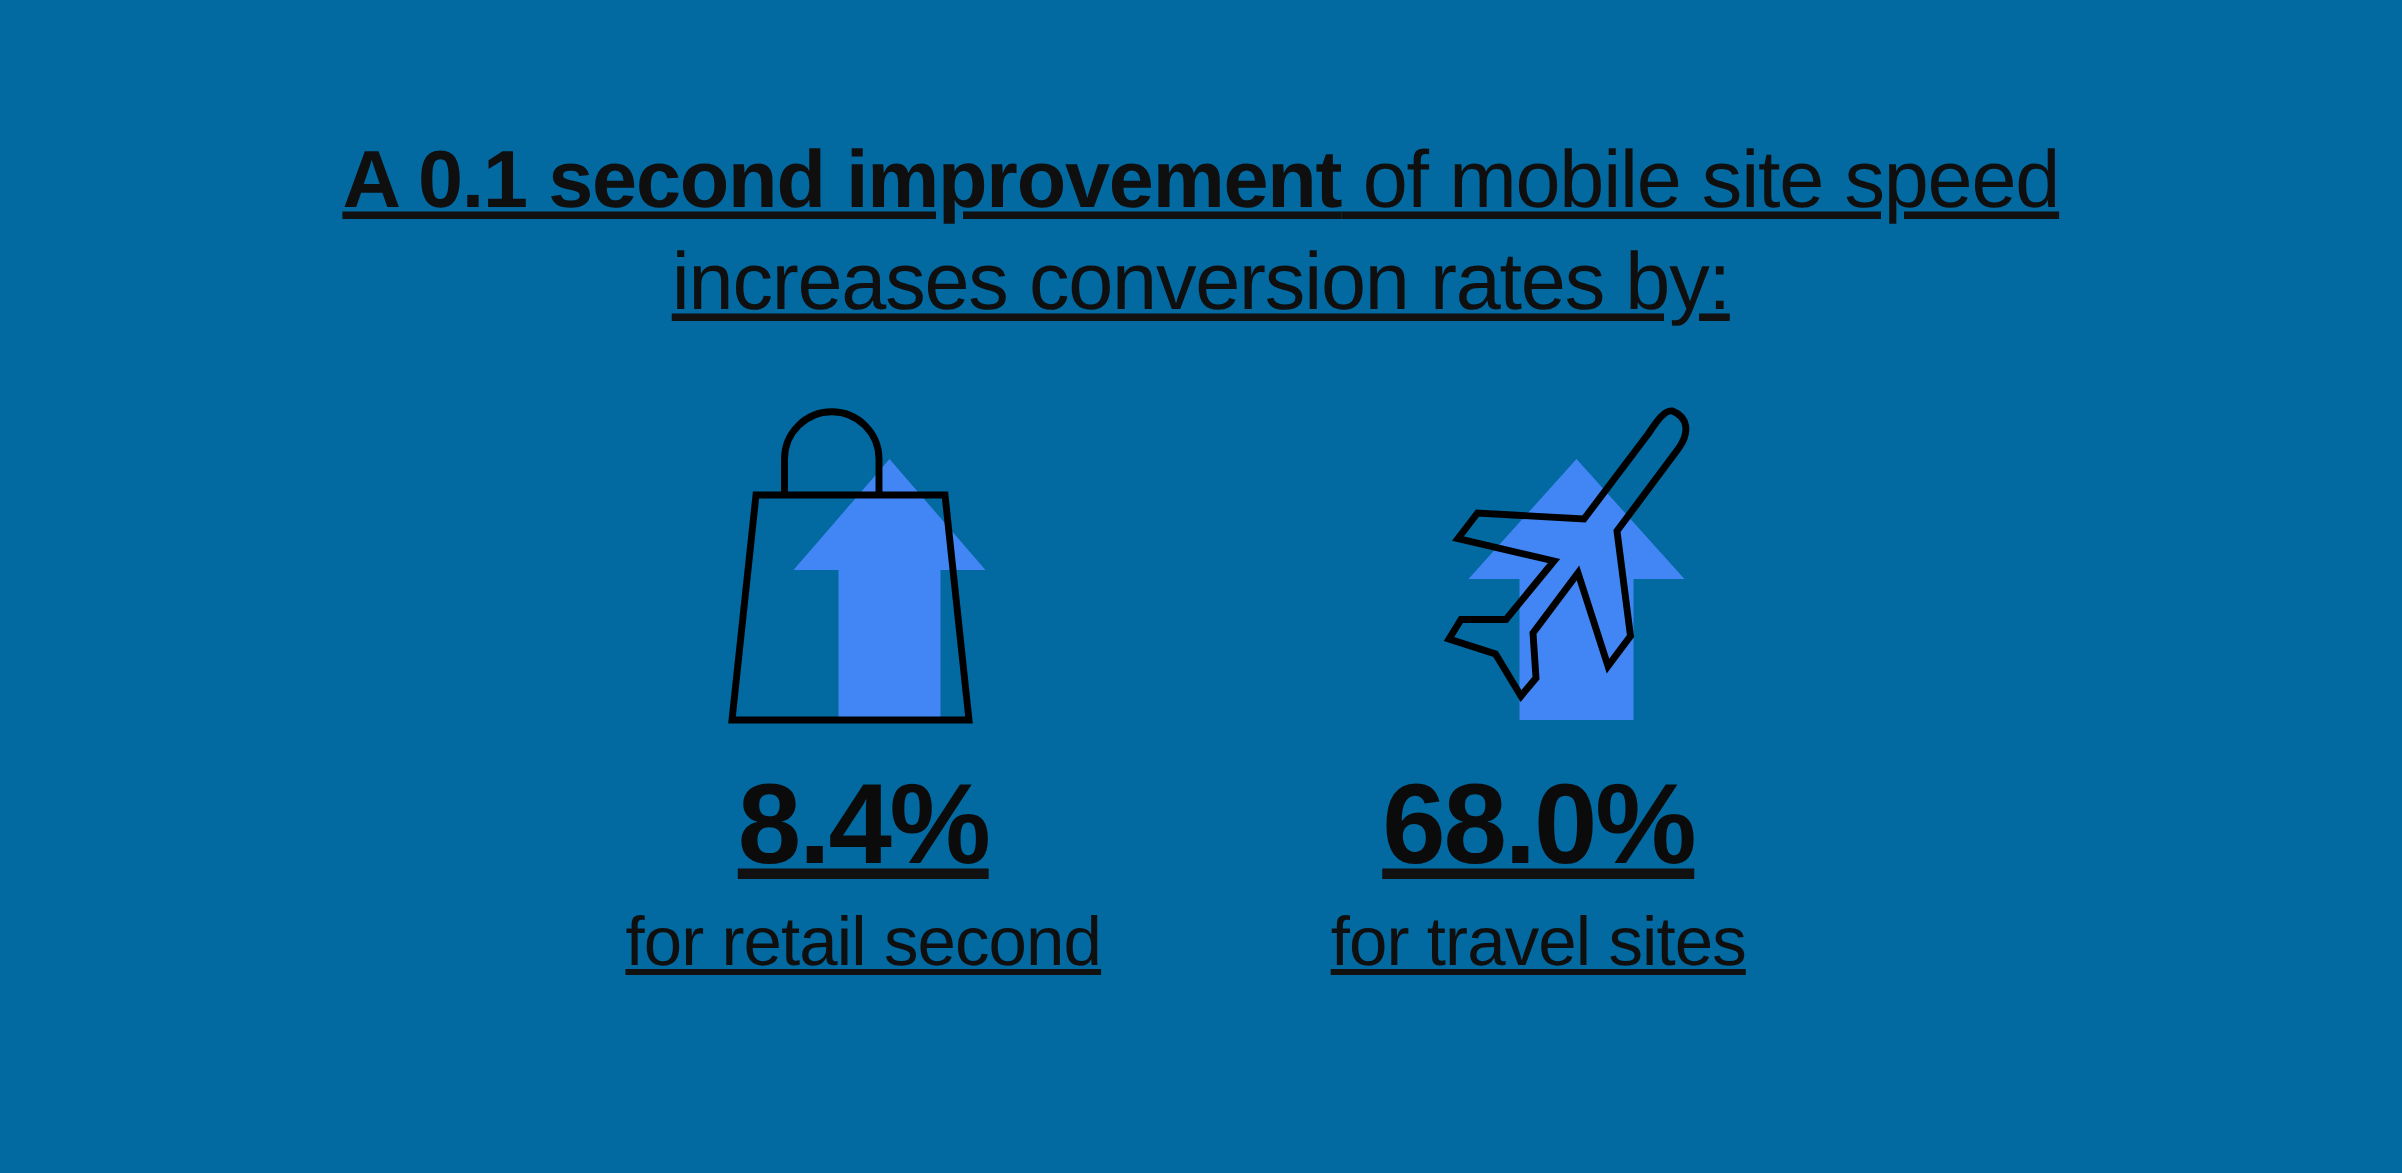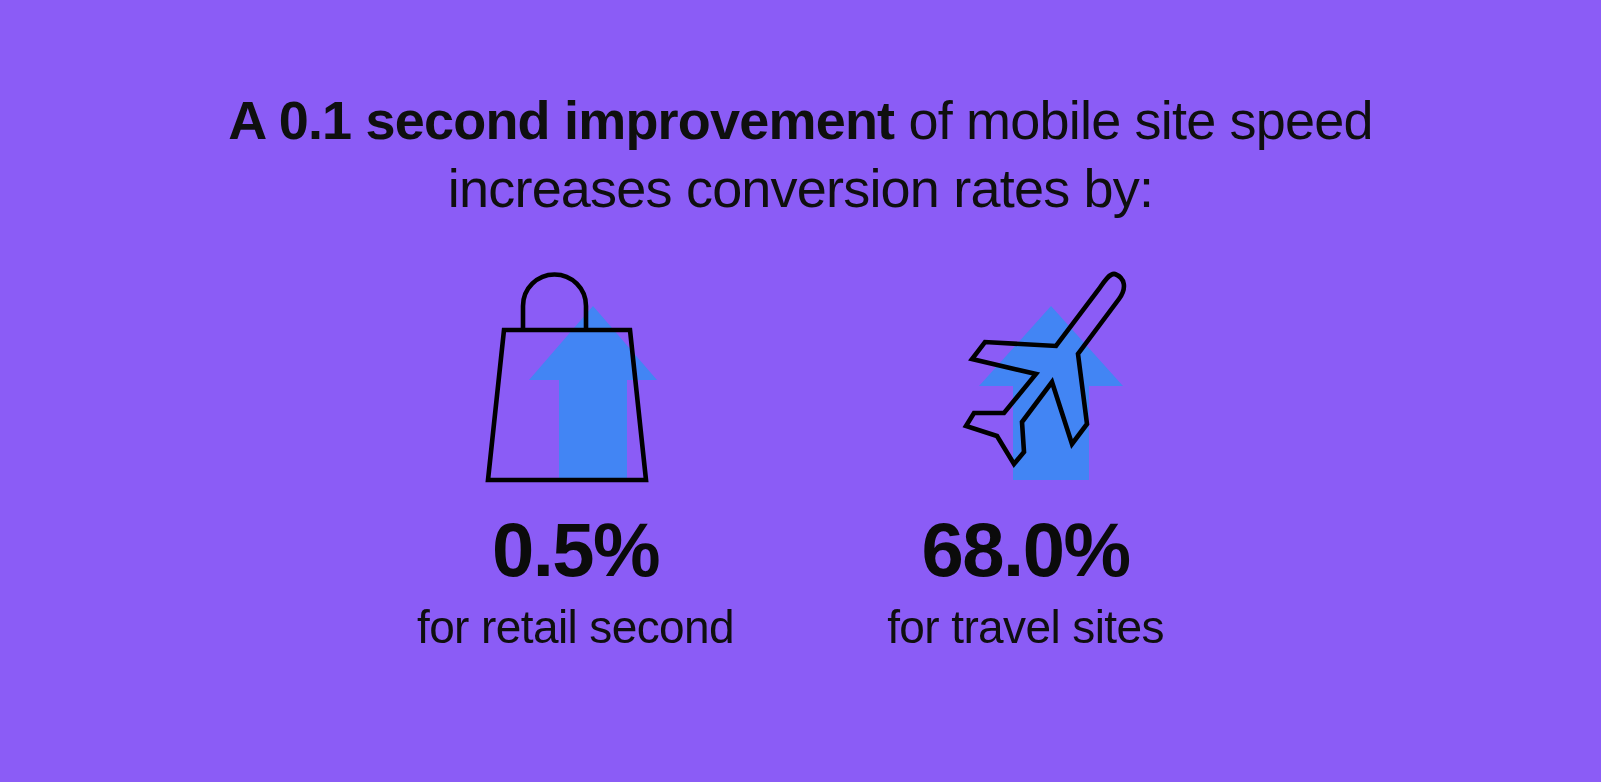--- a/index.html
+++ b/index.html
@@ -13,24 +13,25 @@
     overflow: hidden;
     font-family: "Liberation Sans", sans-serif;
     color: #111111;
     -webkit-font-smoothing: antialiased;
   }
 
   .infographic {
     position: relative;
     width: 1601px;
     height: 782px;
-    background: #8b5cf6;
+    background: #0369a1;
     display: flex;
     flex-direction: column;
     align-items: center;
+    text-decoration: underline;
   }
 
   
   .headline {
     width: 1230px;
     margin-top: 86px;
     text-align: center;
     font-size: 54px;
     line-height: 68px;
     letter-spacing: -0.8px;
@@ -103,21 +104,21 @@
       <div class="icon-wrap">
         <svg viewBox="0 0 230 230" xmlns="http://www.w3.org/2000/svg">
 
           <polygon points="132,48 196,122 166,122 166,222 98,222 98,122 68,122" fill="#4285f4"></polygon>
 
           <path d="M 62 72 L 62 48 A 31.5 31.5 0 0 1 125 48 L 125 72" fill="none" stroke="#000000" stroke-width="4.6" stroke-linecap="butt"></path>
 
           <polygon points="43,72 169,72 185,222 27,222" fill="none" stroke="#000000" stroke-width="4.6" stroke-linejoin="miter"></polygon>
         </svg>
       </div>
-      <div class="stat-value">0.5%</div>
+      <div class="stat-value">8.4%</div>
       <div class="stat-label">for retail second</div>
     </div>
 
     <div class="stat-col">
       <div class="icon-wrap">
         <svg viewBox="0 0 230 230" xmlns="http://www.w3.org/2000/svg">
 
           <polygon points="140,48 212,128 178,128 178,222 102,222 102,128 68,128" fill="#4285f4"></polygon>
 
           <path d="M 204 16

